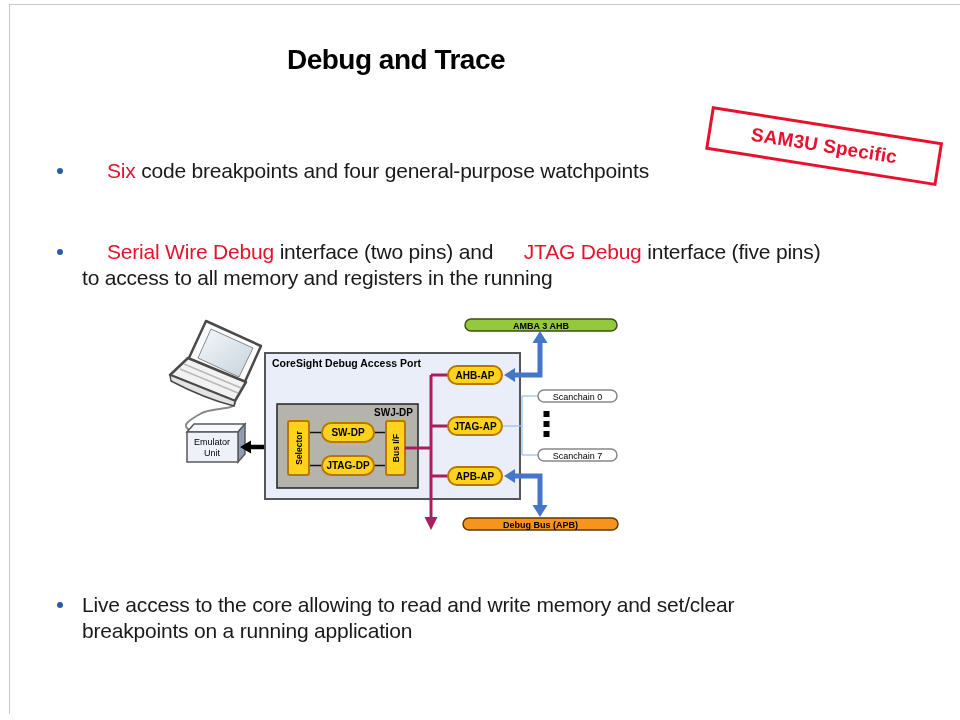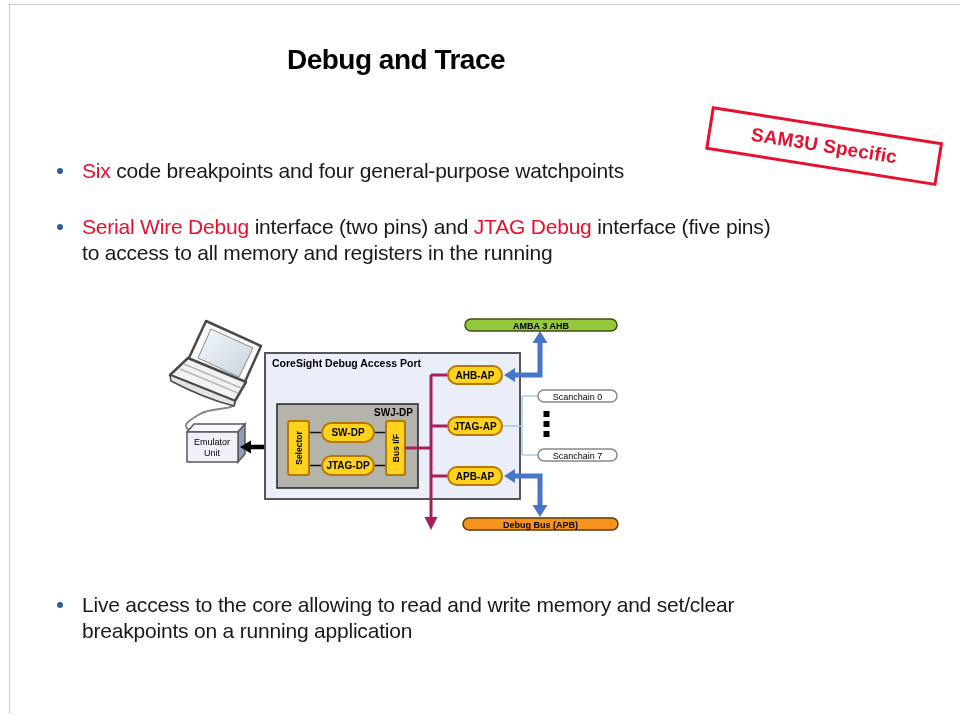--- a/index.html
+++ b/index.html
@@ -23,23 +23,23 @@
   }
   .bullet-row{position:absolute;left:57px;display:flex;align-items:flex-start;}
   .bullet-dot{
     width:6px;height:6px;border-radius:50%;background:#2a5d9f;
     margin:10px 19px 0 0;flex:0 0 auto;
   }
   .bullet-text{
     font-size:21px;line-height:26px;color:#1a1a1a;letter-spacing:-0.2px;
     white-space:nowrap;
   }
-  .bullet-text .red{color:#e8112d;}
+  .bullet-text .red{color:#e8112d;margin-left:25px;}
   #bullet-1{top:158px;}
-  #bullet-2{top:214px;}
+  #bullet-2{top:239px;}
   #bullet-3{top:592px;}
 
   .diagram{position:absolute;left:160px;top:300px;width:470px;height:245px;}
   svg text{font-family:"Liberation Sans","DejaVu Sans",sans-serif;fill:#000;}
 </style>
 </head>
 <body>
 
 <div id="frame-top" class="frame-line"></div>
 <div id="frame-left" class="frame-line"></div>

